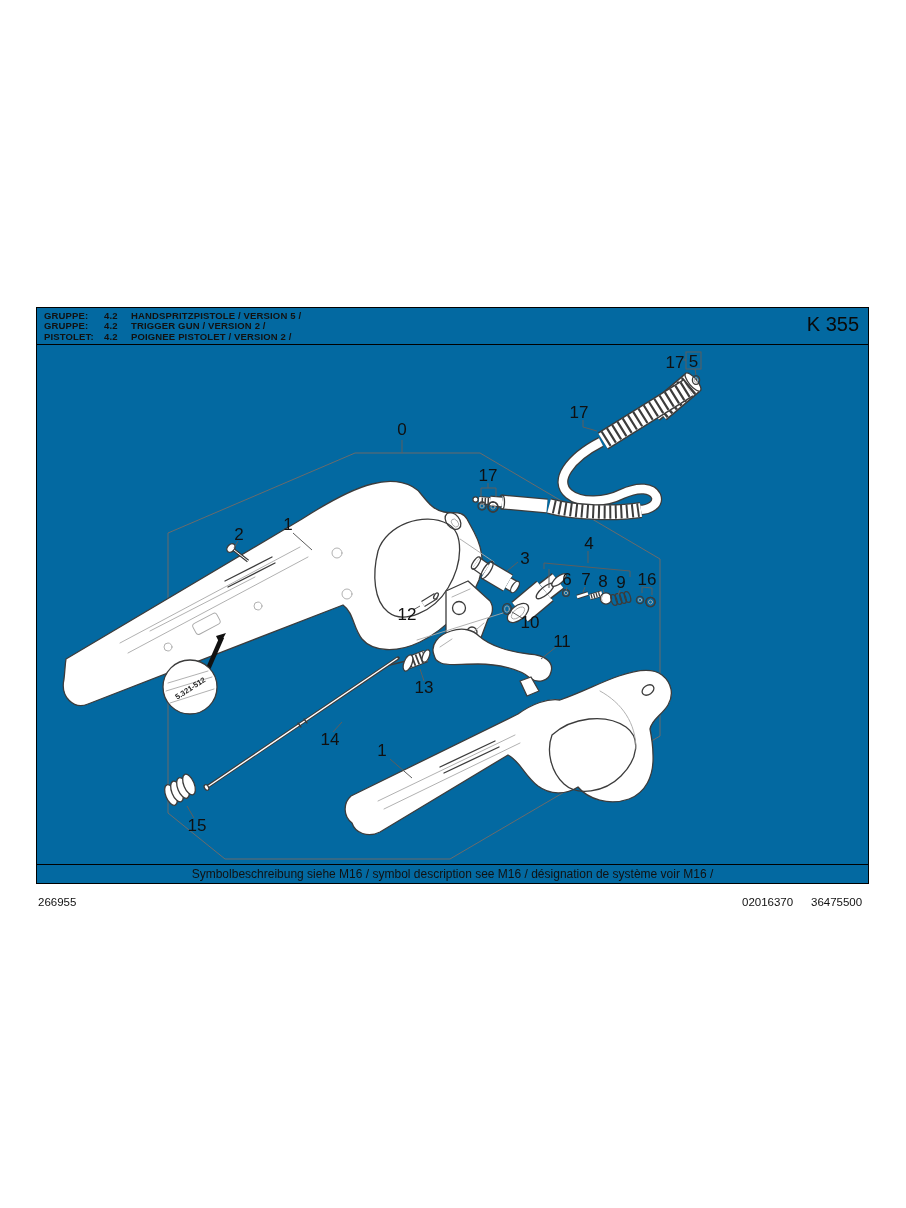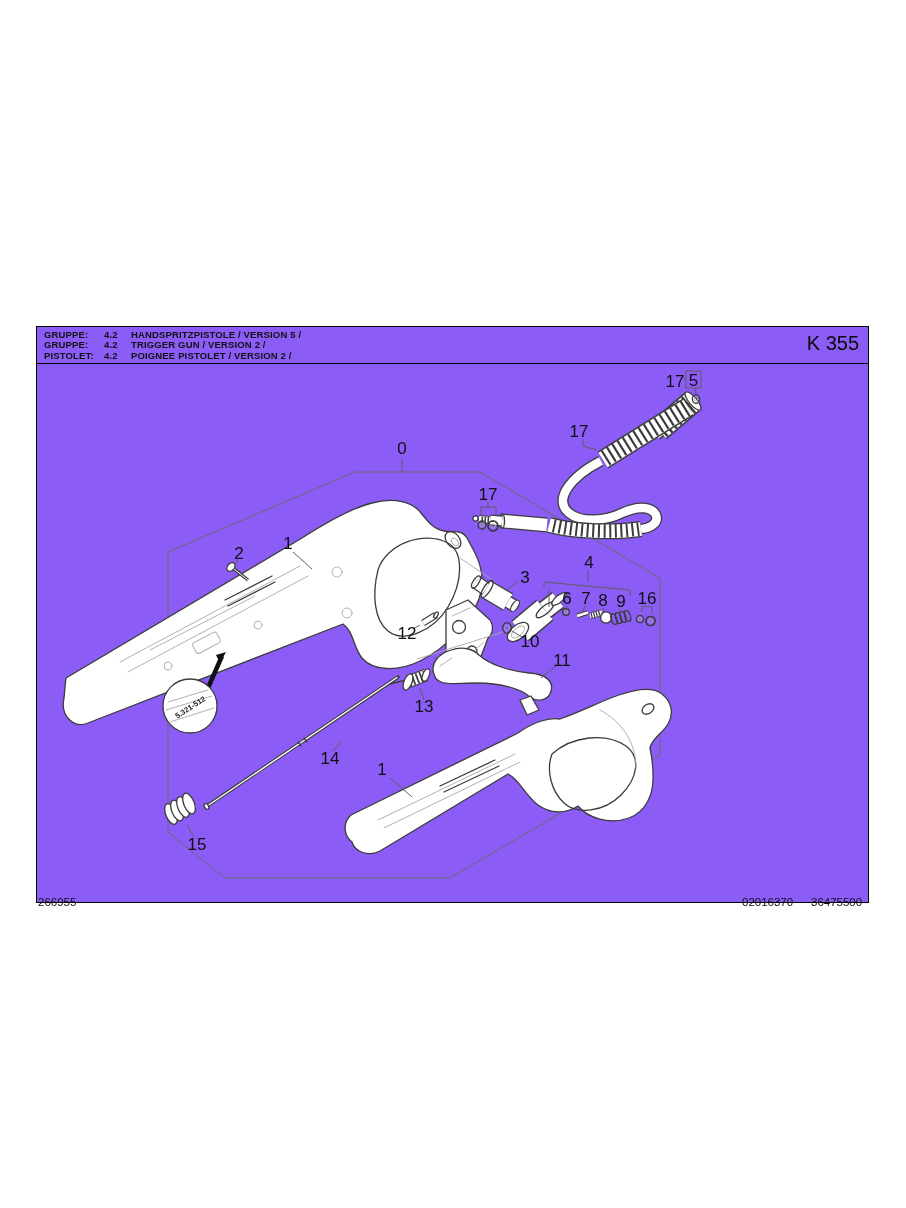--- a/index.html
+++ b/index.html
@@ -1,19 +1,19 @@
 <!DOCTYPE html>
 <html><head>
 <meta charset="utf-8">
 <style>
   html,body { margin:0; padding:0; background:#fff; }
   .page { position:relative; width:906px; height:1208px; background:#fff;
           font-family:"Liberation Sans", sans-serif; overflow:hidden; }
-  .frame { position:absolute; left:36px; top:326px; width:831px; height:575px;
-           border:1.6px solid #000; background:#8b5cf6; }
+  .frame { position:absolute; left:36px; top:307px; width:831px; height:575px;
+           border:1.6px solid #000; background:#0369a1; }
   .hdr { position:absolute; top:0; left:0; right:0; height:36px;
          border-bottom:1.6px solid #000; }
   .hdr-rows { position:absolute; left:7px; top:3px; font-size:9.5px; font-weight:bold;
               letter-spacing:.15px; color:#111; }
   .hdr-row { display:flex; line-height:10.4px; white-space:nowrap; }
   .hdr-label { width:60px; }
   .hdr-code  { width:27px; }
   .hdr-title { position:absolute; left:0; right:0; top:2px; text-align:center;
                font-size:24px; font-weight:bold; color:#0a0a0a; }
   .hdr-sheet { position:absolute; right:9px; top:5px; font-size:20px; font-weight:normal;
@@ -321,19 +321,20 @@
         <text class="call" x="407" y="629">12</text>
         <text class="call" x="530" y="637">10</text>
         <text class="call" x="562" y="656">11</text>
         <text class="call" x="424" y="702">13</text>
         <text class="call" x="330" y="754">14</text>
         <text class="call" x="382" y="765">1</text>
         <text class="call" x="197" y="840">15</text>
       </g>
     </svg>
 
+    <div class="note">Symbolbeschreibung siehe M16 / symbol description see M16 / désignation de système voir M16 /</div>
   </div>
 
   <div class="nums num-left">266955</div>
   <div class="nums num-r1">02016370</div>
   <div class="nums num-r2">36475500</div>
 
 </div>
 
 </body></html>

